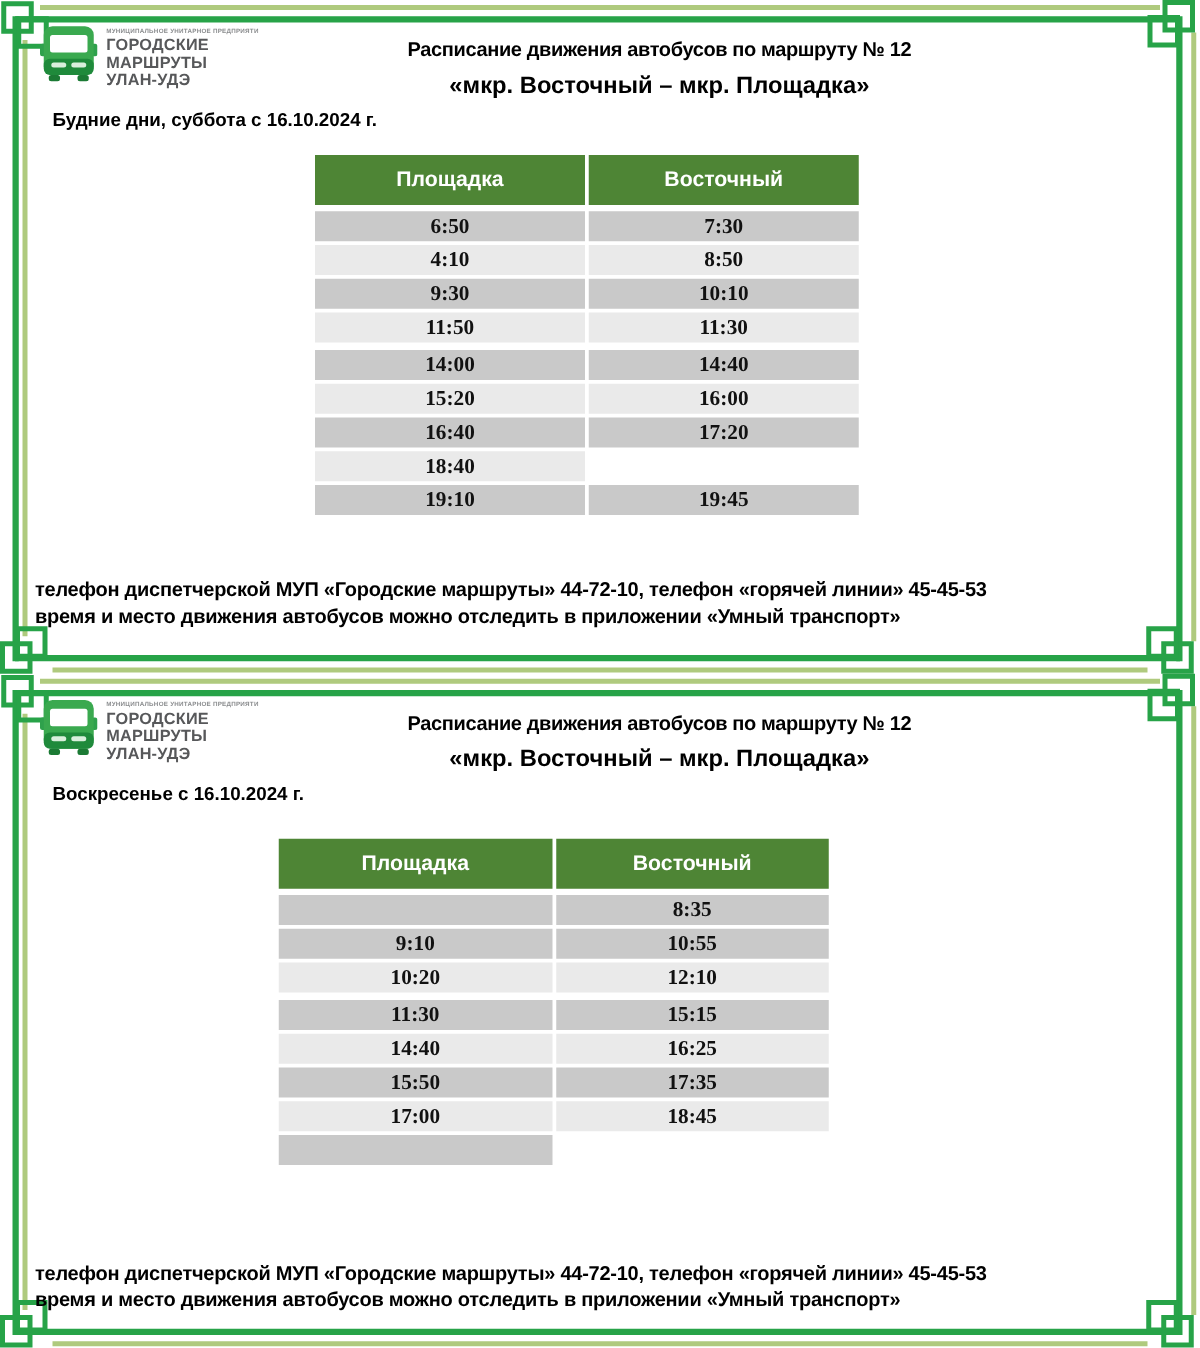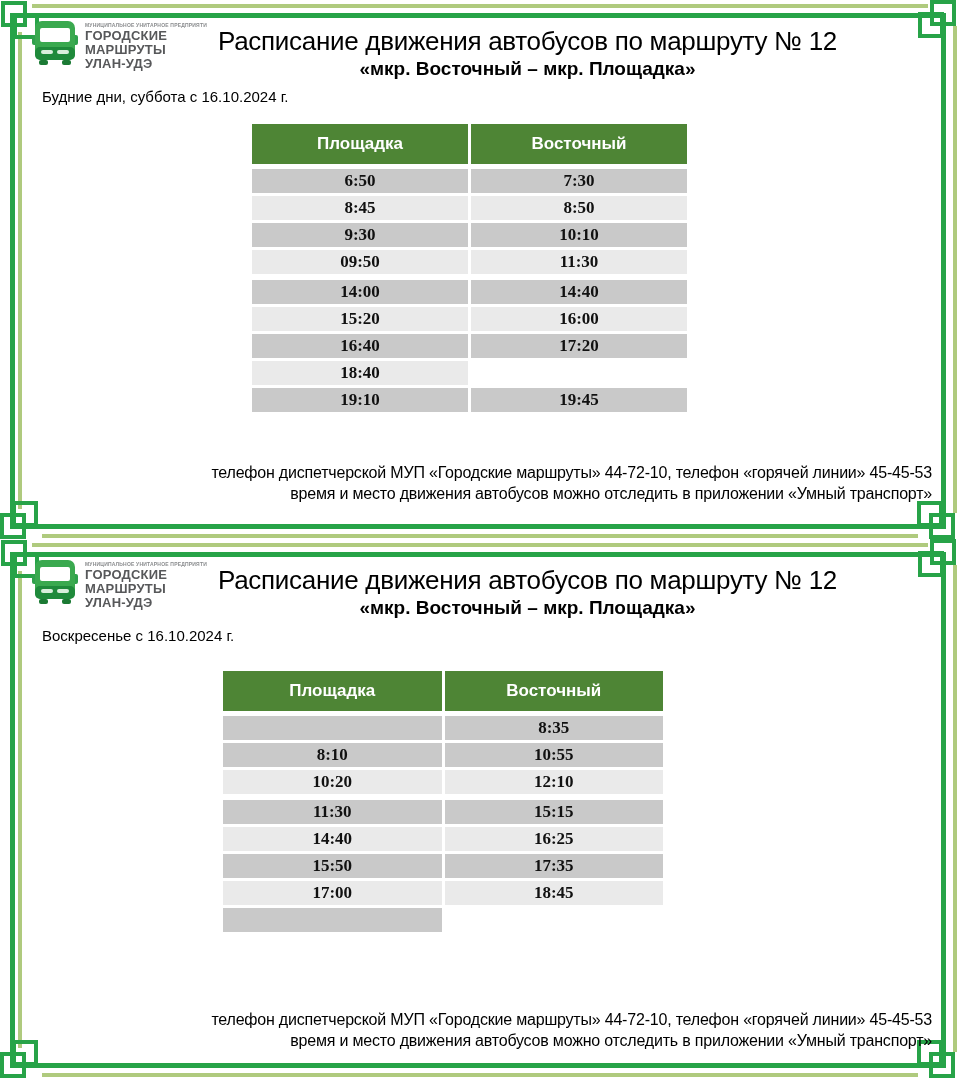--- a/index.html
+++ b/index.html
@@ -30,41 +30,41 @@
 
   
   .logo{position:absolute;left:32px;top:20px;display:flex;align-items:flex-start;gap:7px;}
   .logo-text{width:122px;padding-top:2px;}
   .logo-tiny{font-size:5px;letter-spacing:.2px;color:#8a8c8e;font-weight:bold;
              white-space:nowrap;overflow:hidden;margin-bottom:1px;}
   .logo-line{font-size:13px;font-weight:bold;color:#57585a;line-height:14px;letter-spacing:.2px;}
 
   
   .head{position:absolute;left:150px;right:55px;top:26px;text-align:center;}
-  .title{font-size:26px;font-weight:normal;letter-spacing:-.3px;line-height:30px;}
+  .title{font-size:16px;font-weight:bold;letter-spacing:-.3px;line-height:30px;}
   .subtitle{font-size:19px;font-weight:bold;margin-top:2px;}
-  .date-label{position:absolute;left:42px;top:88px;font-size:15px;font-weight:normal;}
+  .date-label{position:absolute;left:42px;top:88px;font-size:15px;font-weight:bold;}
 
   
   .schedule-table{position:absolute;margin-left:15px;}
   .panel-1 .schedule-table{left:237px;width:435px;top:124px;}
   .panel-2 .schedule-table{left:208px;width:440px;top:132px;}
   .t-head{display:grid;grid-template-columns:1fr 1fr;column-gap:3px;margin-bottom:5px;}
   .th{height:40px;background:var(--hdr);color:#fff;font-size:17px;font-weight:bold;
       display:flex;align-items:center;justify-content:center;}
   .tr{display:grid;grid-template-columns:1fr 1fr;column-gap:3px;margin-bottom:3px;}
   .tr.group-start{margin-top:6px;text-align:right;}
   .td{height:24px;display:flex;align-items:center;justify-content:center;
       font-family:"Liberation Serif",serif;font-weight:bold;font-size:17px;color:#111;}
   .tr.dark .td{background:var(--rowd);}
   .tr.light .td{background:var(--rowl);}
 
   
-  .footer{position:absolute;left:28px;right:28px;text-align:right;
-          font-size:16px;font-weight:normal;letter-spacing:-.2px;line-height:21px;}
+  .footer{position:absolute;left:28px;right:28px;text-align:left;
+          font-size:16px;font-weight:bold;letter-spacing:-.2px;line-height:21px;}
   .panel-1 .footer{top:462px;}
   .panel-2 .footer{top:470px;}
 </style>
 </head>
 <body>
 
 <section class="panel panel-1">
   <div class="frame">
     <div class="f-light f-light-top"></div>
     <div class="f-dark f-dark-top"></div>
@@ -115,29 +115,29 @@
     <div class="t-head">
         <div class="th">Площадка</div>
         <div class="th">Восточный</div>
       </div>
     <div class="t-body">
         <div class="tr dark">
           <div class="td">6:50</div>
           <div class="td">7:30</div>
         </div>
         <div class="tr light">
-          <div class="td">8:45</div>
+          <div class="td">4:10</div>
           <div class="td">8:50</div>
         </div>
         <div class="tr dark">
           <div class="td">9:30</div>
           <div class="td">10:10</div>
         </div>
         <div class="tr light">
-          <div class="td">09:50</div>
+          <div class="td">11:50</div>
           <div class="td">11:30</div>
         </div>
         <div class="tr dark group-start">
           <div class="td">14:00</div>
           <div class="td">14:40</div>
         </div>
         <div class="tr light">
           <div class="td">15:20</div>
           <div class="td">16:00</div>
         </div>
@@ -212,21 +212,21 @@
     <div class="t-head">
         <div class="th">Площадка</div>
         <div class="th">Восточный</div>
       </div>
     <div class="t-body">
         <div class="tr dark">
           <div class="td"></div>
           <div class="td">8:35</div>
         </div>
         <div class="tr dark">
-          <div class="td">8:10</div>
+          <div class="td">9:10</div>
           <div class="td">10:55</div>
         </div>
         <div class="tr light">
           <div class="td">10:20</div>
           <div class="td">12:10</div>
         </div>
         <div class="tr dark group-start">
           <div class="td">11:30</div>
           <div class="td">15:15</div>
         </div>

